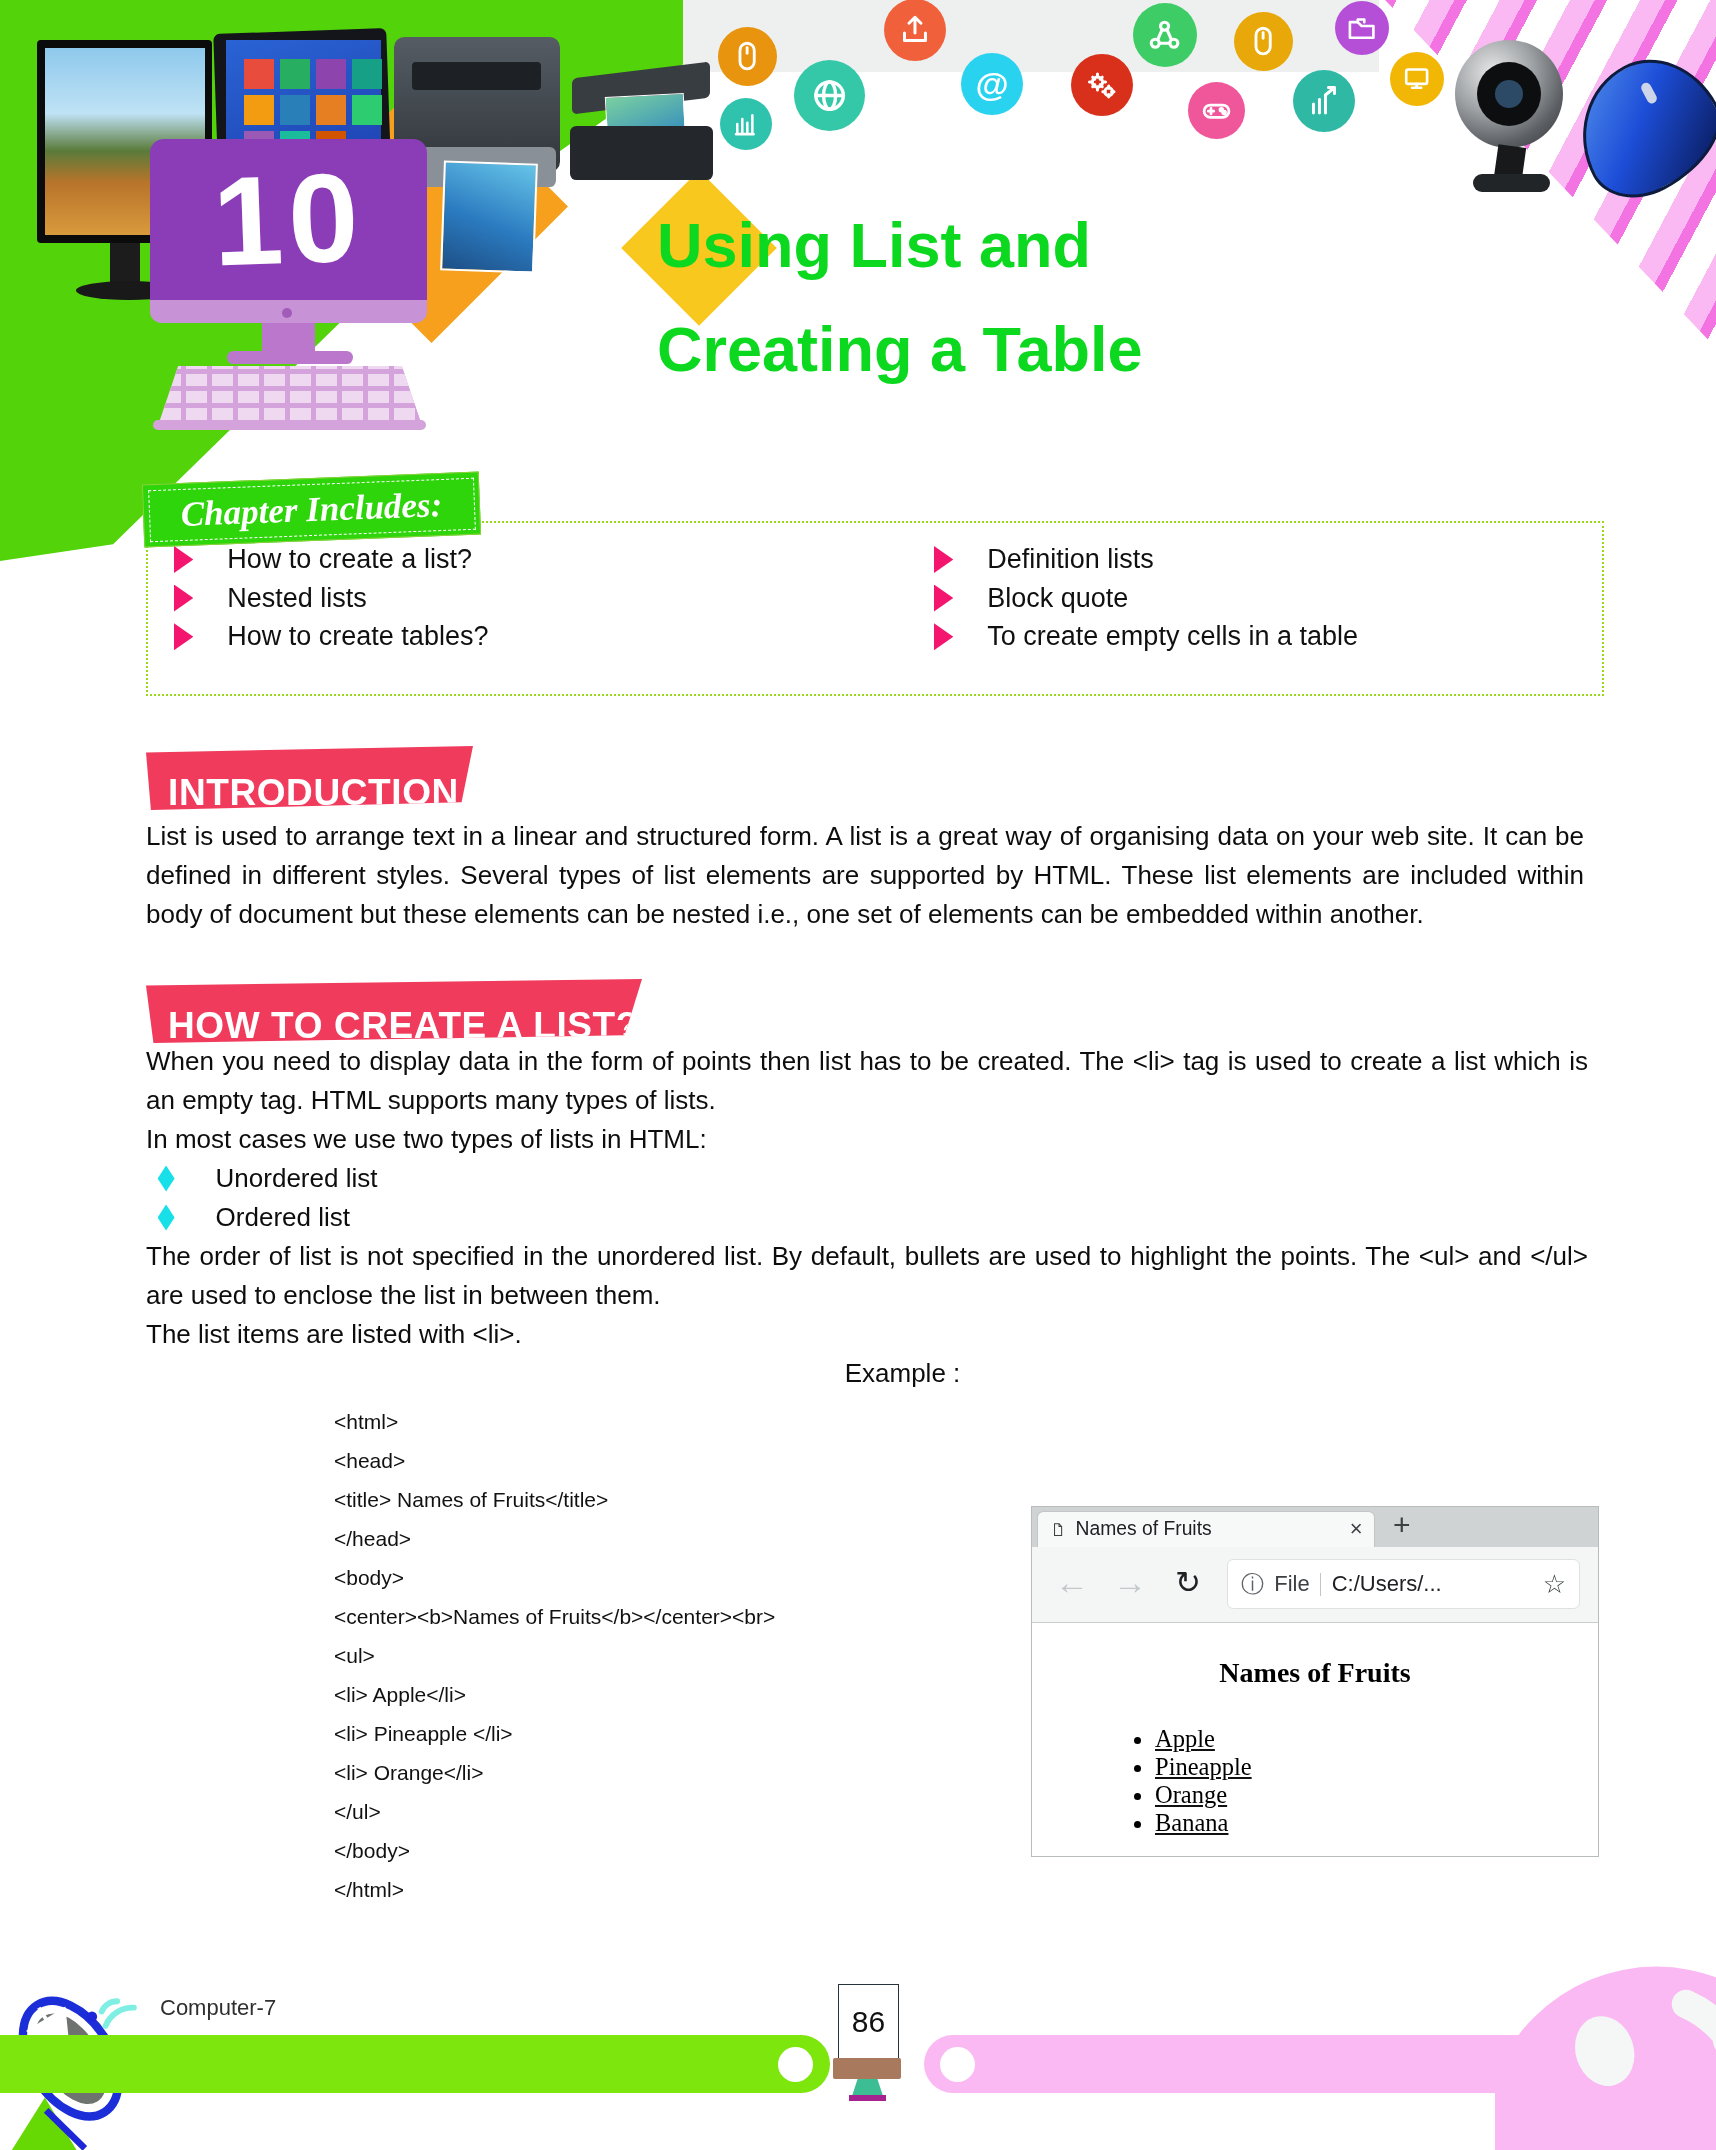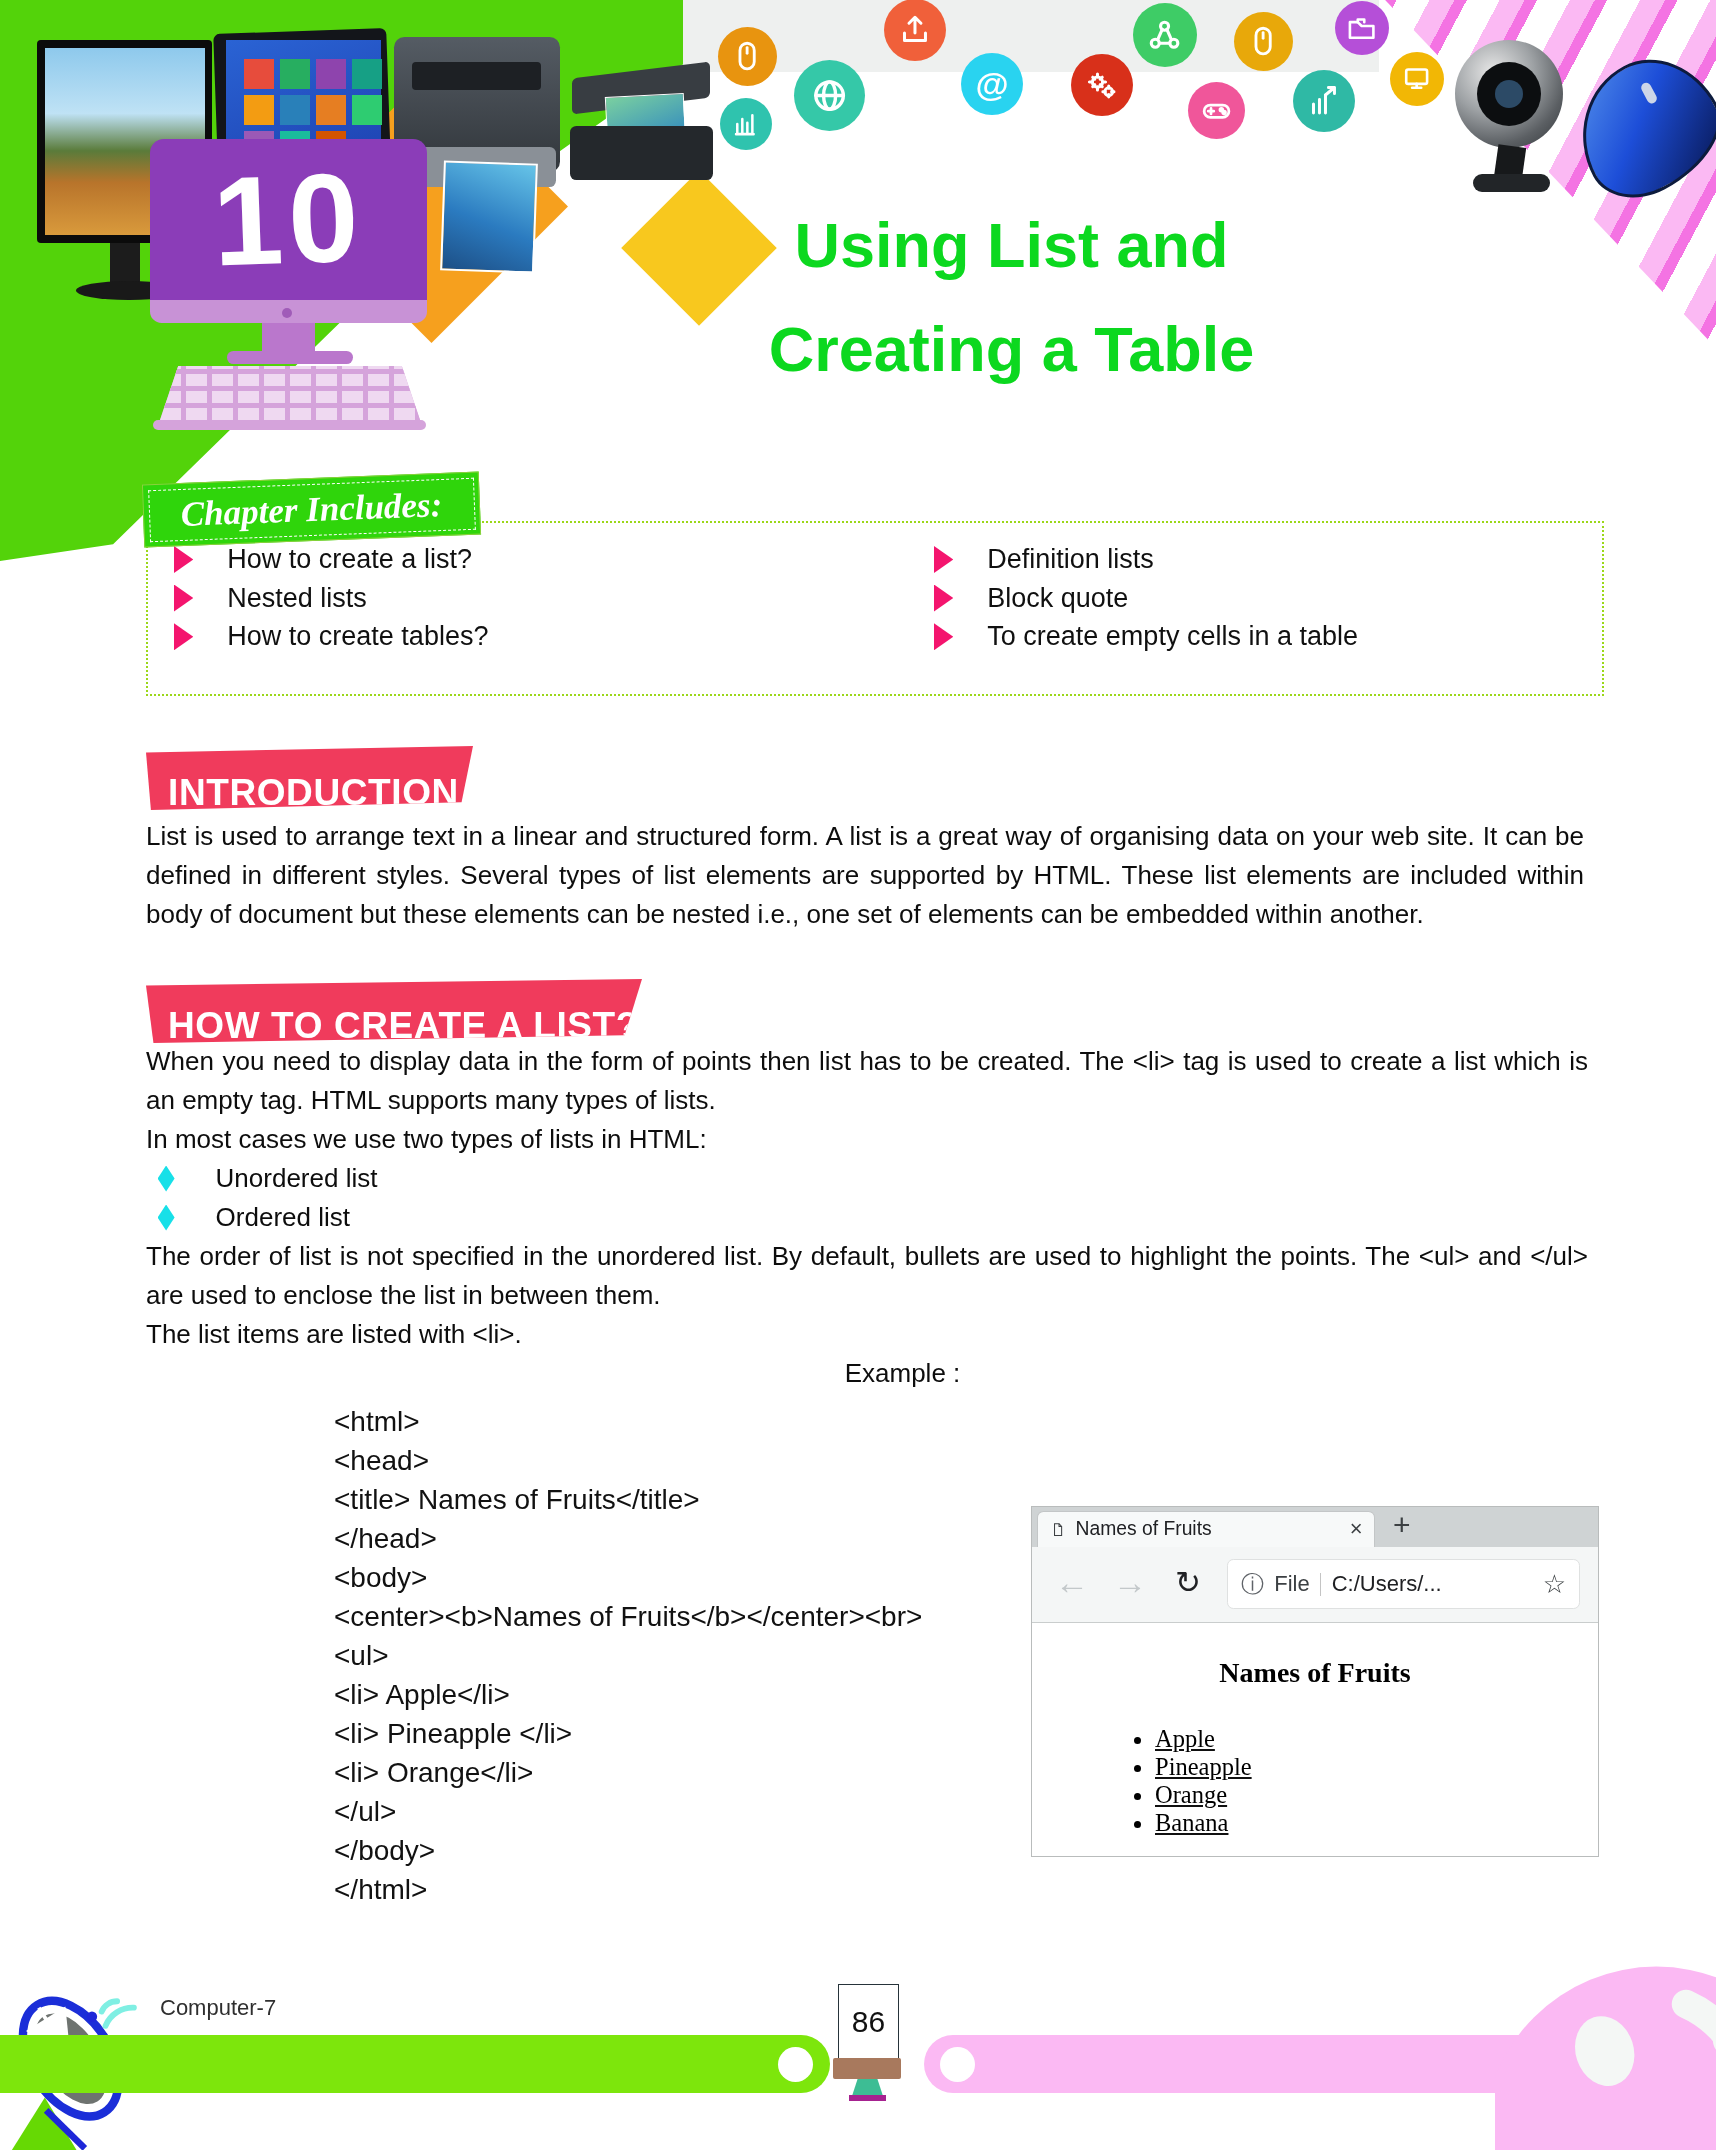--- a/index.html
+++ b/index.html
@@ -65,21 +65,21 @@
   .badge-neck{left:262px;top:323px;width:53px;height:28px;background:#BA77CC;}
   .badge-base{left:227px;top:351px;width:126px;height:13px;background:#BA77CC;border-radius:6.4px;}
   .badge-keyboard{left:160px;top:366px;width:260px;height:54px;
      clip-path:polygon(7% 0,93% 0,100% 100%,0 100%);
      background-color:#D5A3DB;
      background-image:repeating-linear-gradient(0deg,transparent 0 11.6px,#D5A3DB 11.6px 17px),
                       repeating-linear-gradient(90deg,#EFD9F1 0 20.6px,#D5A3DB 20.6px 26px);}
   .badge-kbbase{left:153px;top:420px;width:273px;height:10.3px;background:#D5A3DB;border-radius:5.2px;}
 
   
-  .chapter-title{left:657px;top:193px;width:709px;text-align:center;color:var(--c-title-green,#0CD81F);
+  .chapter-title{left:657px;top:193px;width:709px;color:var(--c-title-green,#0CD81F);
       font-size:63px;font-weight:bold;line-height:104px;}
 
   
   .includes-box{left:146px;top:521px;width:1454px;height:171px;border:2.6px dotted var(--c-includes-border,#9BD719);}
   .includes-label{left:143px;top:478px;width:335px;height:61px;background:var(--c-includes-green,#2FD50B);
       transform:rotate(-2.2deg);border:1.3px solid #8ad13c;display:flex;align-items:center;justify-content:center;z-index:5;}
   .includes-label::before{content:"";position:absolute;inset:4.5px;border:1.9px dashed #fff;}
   .includes-label span{color:#fff;font-family:"Liberation Serif",serif;font-style:italic;font-weight:bold;font-size:35px;}
   .inc-col{display:flex;flex-direction:column;gap:11.6px;}
   .inc-col-left{left:174px;top:546px;}
@@ -100,21 +100,21 @@
   .j{text-align:justify;}
   .intro-para{left:146px;top:817px;width:1438px;}
 
   .flow{left:146px;top:1042px;width:1442px;}
   .bullet-row{display:flex;align-items:center;height:39px;}
   .diamond{width:17px;height:26px;background:var(--c-diamond-cyan,#17E0E8);
       clip-path:polygon(50% 0,100% 50%,50% 100%,0 50%);margin:0 41px 0 11.6px;flex:0 0 auto;}
   .red-heading{color:var(--c-heading-red,#F0141C);font-size:31px;font-weight:bold;margin:10.3px 0 5.2px 0;height:37px;line-height:37px;}
   .example{margin-left:71px;height:39px;line-height:39px;text-align:center;}
   .code{margin-left:188px;margin-top:9px;}
-  .code div{height:39px;line-height:39px;font-size:28px;}
+  .code div{height:39px;line-height:39px;font-size:21px;}
 
   
   .browser{left:1031px;top:1506px;width:568px;height:351px;border:0.6px solid #b9bcbc;background:#fff;box-sizing:border-box;}
   .tabbar{position:absolute;left:0;top:0;right:0;height:40px;background:#cfd3d4;}
   .tab{position:absolute;left:5.2px;top:3.9px;width:338px;height:36px;background:#f7f9f9;border:0.6px solid #c3c6c7;border-bottom:none;
        border-radius:6.4px 6.4px 0 0;display:flex;align-items:center;padding:0 11.6px;gap:10.3px;box-sizing:border-box;}
   .tab svg{width:15.5px;height:19.3px;stroke:#3c4043;fill:none;stroke-width:1.6;}
   .tabtitle{font-size:19.3px;color:#202124;flex:1;}
   .tabclose{font-size:22px;color:#3c4043;}
   .newtab{position:absolute;left:361px;top:1.3px;font-size:30px;font-weight:300;color:#3c4043;}

